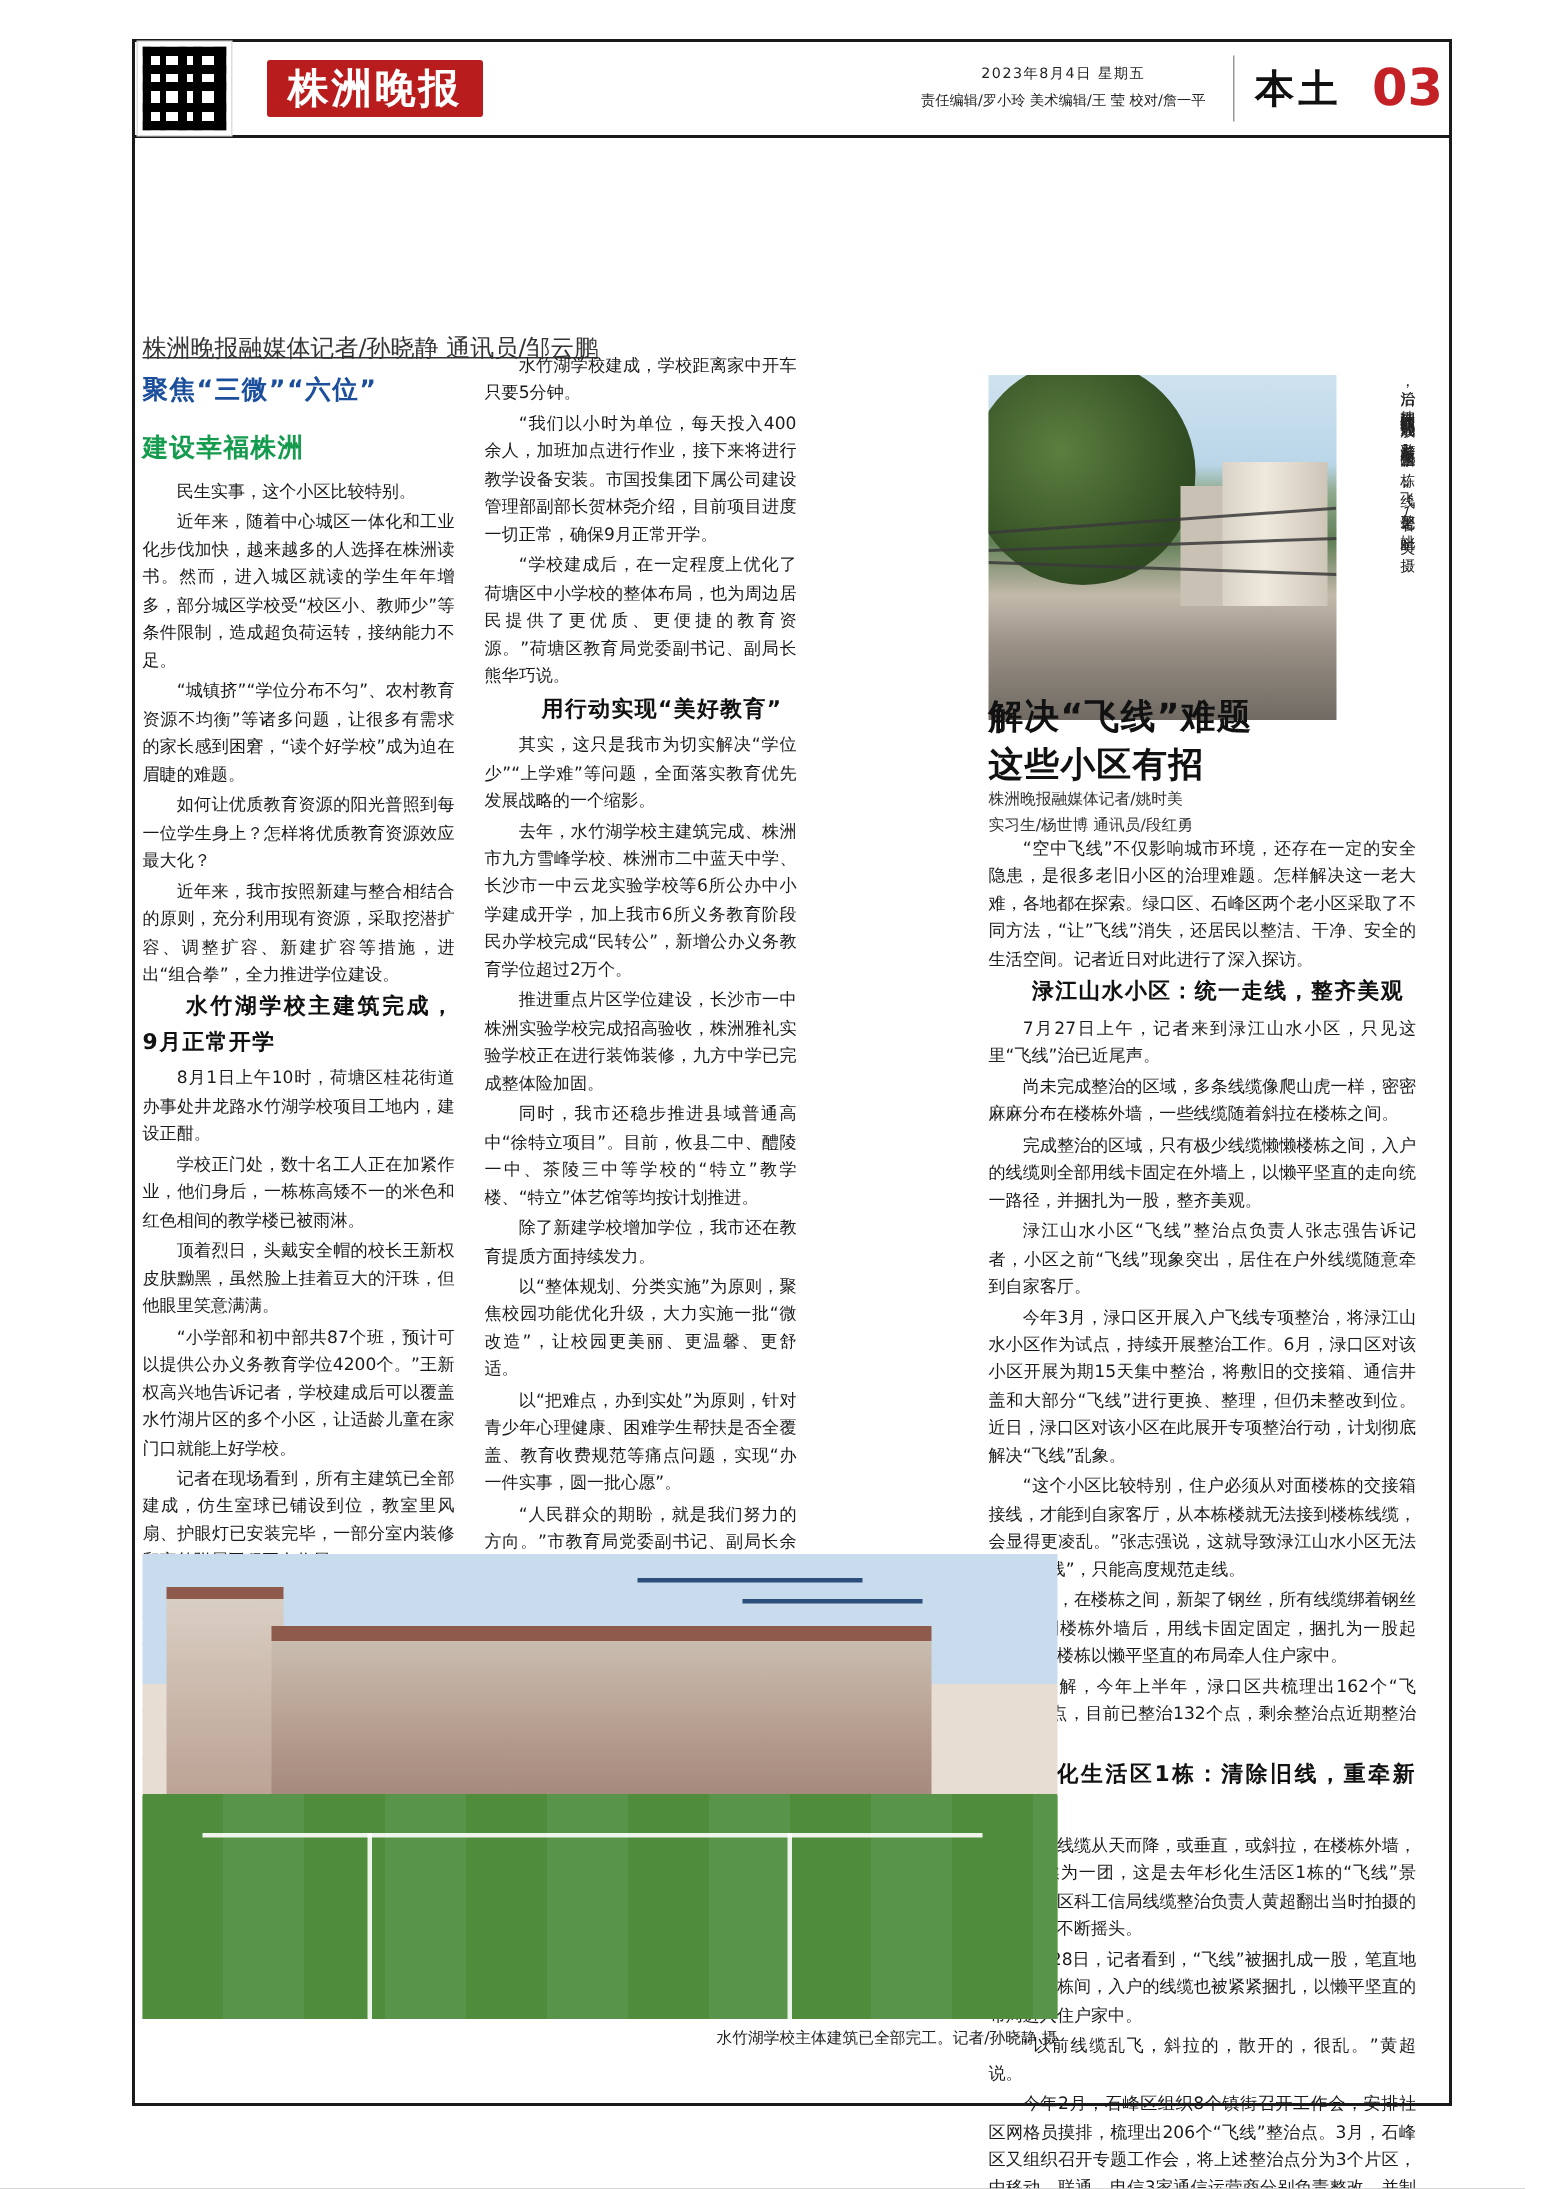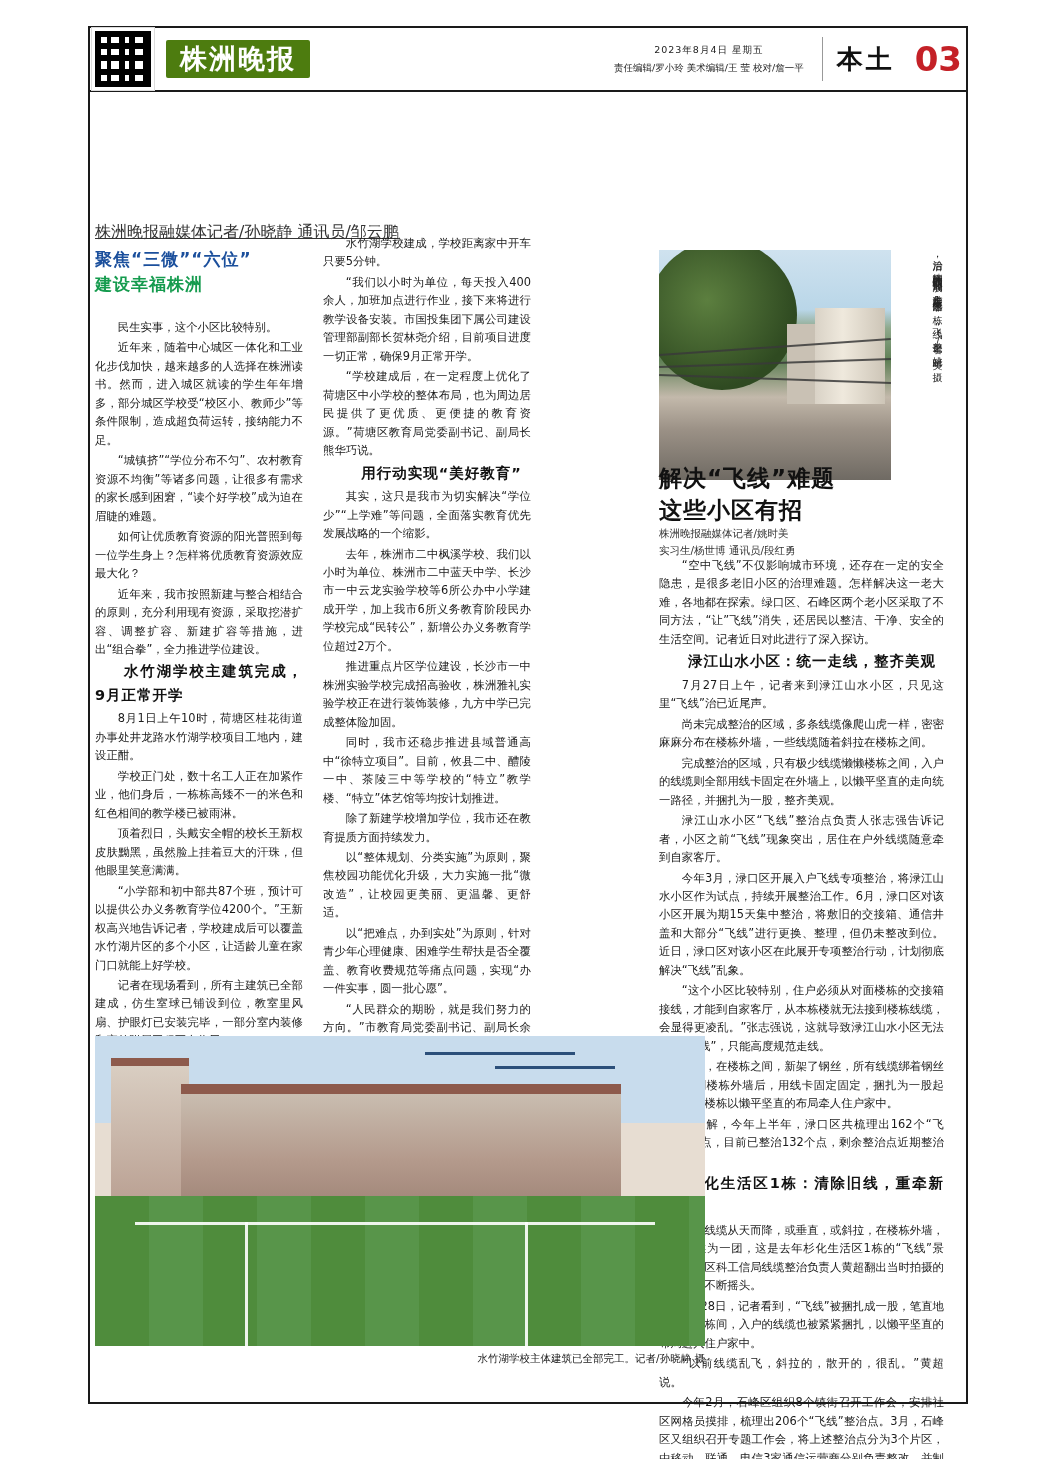--- a/index.html
+++ b/index.html
@@ -18,21 +18,21 @@
     width:56px;height:56px;margin-left:4px;flex:0 0 auto;
     background:
       linear-gradient(90deg,#000 0 6px,transparent 6px 12px,#000 12px 16px,transparent 16px 24px,#000 24px 30px,transparent 30px 34px,#000 34px 40px,transparent 40px 48px,#000 48px 56px),
       linear-gradient(0deg,#000 0 6px,transparent 6px 12px,#000 12px 18px,transparent 18px 26px,#000 26px 32px,transparent 32px 38px,#000 38px 44px,transparent 44px 50px,#000 50px 56px);
     background-blend-mode:multiply;
     background-color:#fff;
     border:3px solid #fff;
     outline:1px solid #ddd;
   }
   .logo-box{
-    margin-left:12px;background:#4d7c0f;color:#fff;
+    margin-left:24px;background:#b91c1c;color:#fff;
     padding:6px 14px;font-size:27px;font-weight:bold;letter-spacing:2px;
     font-family:"DejaVu Sans",sans-serif;border-radius:2px;
     display:flex;align-items:center;height:38px;box-sizing:border-box;
   }
   .mh-spacer{flex:1 1 auto;}
   .mh-meta{
     text-align:center;font-size:9.5px;color:#222;line-height:1.9;
     margin-right:18px;
   }
   .mh-meta .date{letter-spacing:1px;}
@@ -63,21 +63,21 @@
   #col1{left:95px;top:318px;width:208px;}
   #col2{left:323px;top:234px;width:208px;}
   #col3{left:551px;top:250px;width:208px;}
   #col4{left:659px;top:556px;width:285px;}
 
   
   .banner{
     position:absolute;left:95px;top:248px;width:210px;height:56px;
   }
   .banner .l1{font-size:17px;font-weight:bold;color:#1b4f9c;letter-spacing:1px;}
-  .banner .l2{font-size:17px;font-weight:bold;color:#159b4e;letter-spacing:1px;margin-top:2px;}
+  .banner .l2{font-size:17px;font-weight:bold;color:#159b4e;letter-spacing:1px;margin-top:16px;}
 
   
   .photo{position:absolute;overflow:hidden;}
   #photo-top{
     left:659px;top:250px;width:232px;height:230px;
     background:linear-gradient(180deg,#cfe2ef 0%,#b9d6e8 26%,#8fa98c 34%,#5f7f55 48%,#c3b9ab 64%,#9b9186 78%,#6f6a63 100%);
   }
   #photo-top .bld{
     position:absolute;right:6px;top:58px;width:70px;height:96px;
     background:linear-gradient(90deg,#d9d2c6,#efe9dd 40%,#cdc5b7);
@@ -174,21 +174,21 @@
     <p>采访中，一位居住在附近的家长齐女士专程前来查看，看到工程进展顺利，齐女士开心不已。</p>
     <p>“这大不到了时间成本，因为目新学校建设得这么漂亮，对我们家长来说真是‘及时雨’。”原来，按照以前的政策，齐女士的孩子得走骑家有20多分钟车程的另一所学校读书。今年</p>
   </div>
 
   <div class="col" id="col2">
     <p>水竹湖学校建成，学校距离家中开车只要5分钟。</p>
     <p>“我们以小时为单位，每天投入400余人，加班加点进行作业，接下来将进行教学设备安装。市国投集团下属公司建设管理部副部长贺林尧介绍，目前项目进度一切正常，确保9月正常开学。</p>
     <p>“学校建成后，在一定程度上优化了荷塘区中小学校的整体布局，也为周边居民提供了更优质、更便捷的教育资源。”荷塘区教育局党委副书记、副局长熊华巧说。</p>
     <p class="sub sub-c">用行动实现“美好教育”</p>
     <p>其实，这只是我市为切实解决“学位少”“上学难”等问题，全面落实教育优先发展战略的一个缩影。</p>
-    <p>去年，株洲市二中枫溪学校、我们以小时为单位、株洲市二中蓝天中学、长沙市一中云龙实验学校等6所公办中小学建成开学，加上我市6所义务教育阶段民办学校完成“民转公”，新增公办义务教育学位超过2万个。</p>
+    <p>去年，水竹湖学校主建筑完成、株洲市九方雪峰学校、株洲市二中蓝天中学、长沙市一中云龙实验学校等6所公办中小学建成开学，加上我市6所义务教育阶段民办学校完成“民转公”，新增公办义务教育学位超过2万个。</p>
     <p>推进重点片区学位建设，长沙市一中株洲实验学校完成招高验收，株洲雅礼实验学校正在进行装饰装修，九方中学已完成整体险加固。</p>
     <p>同时，我市还稳步推进县域普通高中“徐特立项目”。目前，攸县二中、醴陵一中、茶陵三中等学校的“特立”教学楼、“特立”体艺馆等均按计划推进。</p>
     <p>除了新建学校增加学位，我市还在教育提质方面持续发力。</p>
     <p>以“整体规划、分类实施”为原则，聚焦校园功能优化升级，大力实施一批“微改造”，让校园更美丽、更温馨、更舒适。</p>
     <p>以“把难点，办到实处”为原则，针对青少年心理健康、困难学生帮扶是否全覆盖、教育收费规范等痛点问题，实现“办一件实事，圆一批心愿”。</p>
     <p>“人民群众的期盼，就是我们努力的方向。”市教育局党委副书记、副局长余建国介绍，今年我市将加快推进流广片区学位扩容和田心片区教育质质更新，踏着一批叫得响、可推广、树标杆的特色服务项目，以行动破解教育存在的热点、难点、堵点问题，用“美好教育”擦亮幸福株洲底色。</p>
   </div>
 
   <div class="col" id="col3"></div>
 

